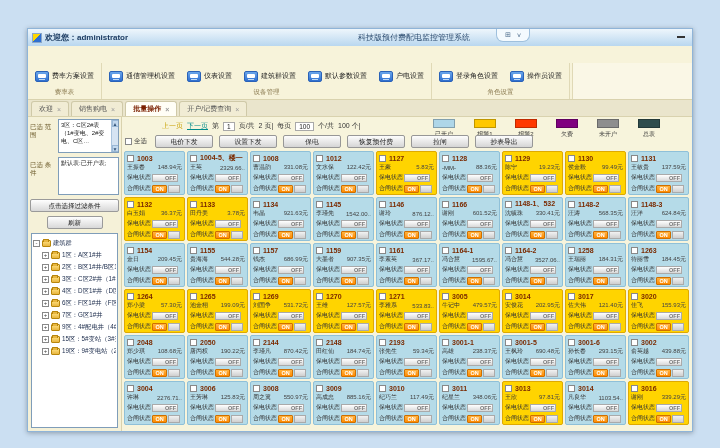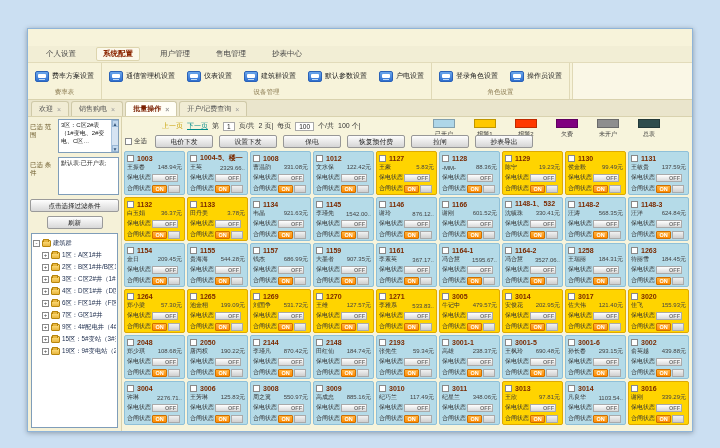--- a/index.html
+++ b/index.html
@@ -80,28 +80,33 @@
   .c-off{width:26px;height:8px;background:linear-gradient(#ffffff,#d8d8d8);border:1px solid #aaa;font-size:5.5px;font-weight:bold;color:#777;text-align:right;padding-right:1px;line-height:7px}
   .c-on{width:15px;height:8px;background:linear-gradient(#ffb340,#ff8a00);border:1px solid #cf6f00;border-radius:1px;font-size:5.5px;font-weight:bold;color:#fff;text-align:center;line-height:7px}
   .c-onrest{width:12px;height:8px;background:linear-gradient(#f2f2f2,#cfcfcf);border:1px solid #aaa}
 </style>
 </head>
 <body>
 
 <div class="desktop">
   <div class="window">
 
+    <div class="titlebar">
+      <span class="app-icon"></span>
+      <span class="tb-welcome">欢迎您：administrator</span>
+      <span class="tb-title">科技版预付费配电监控管理系统</span>
+      <span class="tb-notch" id="tb-notch">
+          <span>⊞</span>
+          <span>˅</span>
+        </span>
+      <span class="tb-min">
+          <i></i>
+        </span>
+    </div>
 
-    <div class="menubar" id="menu-tabs">
-        <div class="mtab">个人设置</div>
-        <div class="mtab active">系统配置</div>
-        <div class="mtab">用户管理</div>
-        <div class="mtab">售电管理</div>
-        <div class="mtab">抄表中心</div>
-      </div>
 
     <div class="ribbon">
       <div style="display:flex" id="ribbon-groups">
           <div class="rgroup">
             <div class="rbtns">
               <div class="rbtn">
                 <span class="mon-icon"></span>
                 <span class="rbtn-label">费率方案设置</span>
               </div>
             </div>

